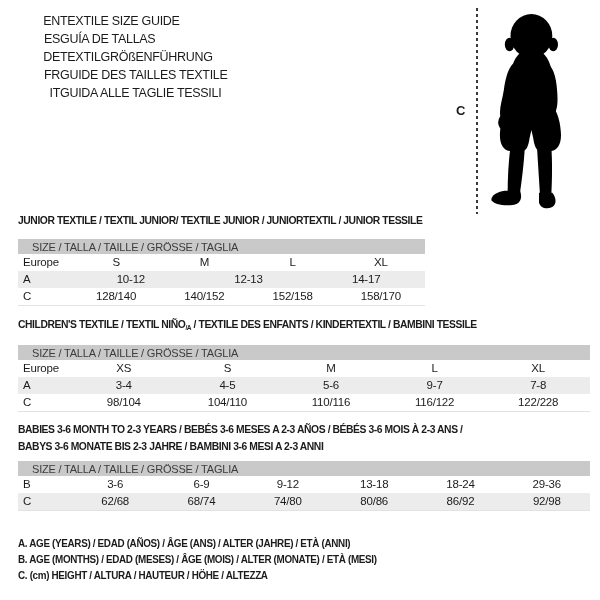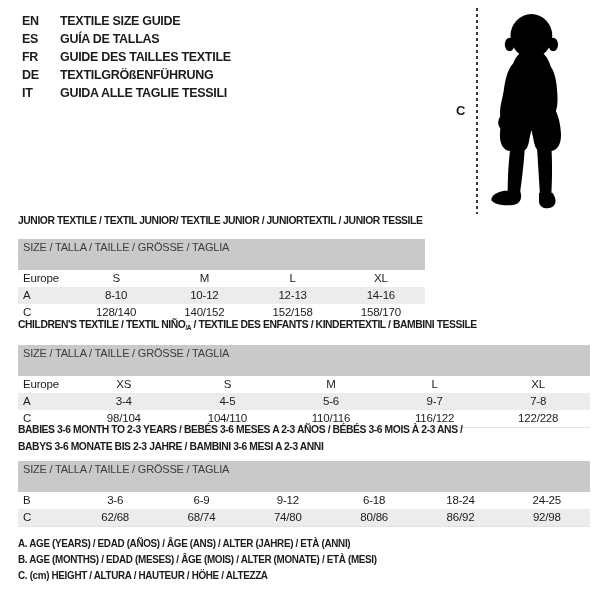--- a/index.html
+++ b/index.html
@@ -9,21 +9,21 @@
     background: #ffffff;
     font-family: "Liberation Sans", "DejaVu Sans", sans-serif;
     color: #1b1b1b;
     overflow: hidden;
   }
 
   
   .lang-block { position: absolute; left: 22px; top: 12px; }
   .lang-row { display: flex; height: 18px; line-height: 18px; }
   .lang-code, .lang-title {
-    font-weight: 700; font-size: 12.5px; letter-spacing: -0.3px; white-space: nowrap;
+    font-weight: 400; font-size: 12.5px; letter-spacing: -0.3px; white-space: nowrap; text-align: right;
   }
   .lang-code { width: 38px; }
 
   
   .figure-area { position: absolute; left: 452px; top: 4px; width: 142px; height: 216px; }
   .dotted-line {
     position: absolute; left: 24px; top: 4px; width: 2px; height: 206px;
     background: repeating-linear-gradient(to bottom, #3a3a3a 0 3px, transparent 3px 6px);
   }
   .c-label {
@@ -37,22 +37,22 @@
     position: absolute; left: 18px;
     font-weight: 700; font-size: 11px; letter-spacing: -0.45px;
     white-space: nowrap; transform: scaleX(0.94); transform-origin: 0 50%;
   }
   .sec-heading sub { font-size: 7px; vertical-align: -2px; }
   .two-line { line-height: 17px; }
 
   
   .size-table { position: absolute; left: 18px; border-bottom: 1px solid #e2e2e2; }
   .size-bar {
-    height: 31px; line-height: 17px; background: #c9c9c9; color: #3c3c3c;
-    font-size: 11px; letter-spacing: -0.2px; padding-left: 5px; white-space: nowrap;
+    height: 15px; line-height: 17px; background: #c9c9c9; color: #3c3c3c;
+    font-size: 11px; letter-spacing: -0.2px; padding-left: 14px; white-space: nowrap;
   }
   .trow { display: flex; height: 17px; line-height: 17px; font-size: 11.5px; letter-spacing: -0.2px; }
   .trow.shaded { background: #ececec; }
   .tlabel { width: 54px; padding-left: 5px; }
   .tcell { flex: 1; text-align: center; }
 
   
   .footnotes { position: absolute; left: 18px; top: 535px; }
   .footnote {
     height: 16px; line-height: 16px;
@@ -66,26 +66,26 @@
 <div class="lang-block">
   <div class="lang-row">
     <span class="lang-code">EN</span>
     <span class="lang-title">TEXTILE SIZE GUIDE</span>
   </div>
   <div class="lang-row">
     <span class="lang-code">ES</span>
     <span class="lang-title">GUÍA DE TALLAS</span>
   </div>
   <div class="lang-row">
+    <span class="lang-code">DE</span>
+    <span class="lang-title">TEXTILGRÖßENFÜHRUNG</span>
+  </div>
+  <div class="lang-row">
     <span class="lang-code">FR</span>
     <span class="lang-title">GUIDE DES TAILLES TEXTILE</span>
-  </div>
-  <div class="lang-row">
-    <span class="lang-code">DE</span>
-    <span class="lang-title">TEXTILGRÖßENFÜHRUNG</span>
   </div>
   <div class="lang-row">
     <span class="lang-code">IT</span>
     <span class="lang-title">GUIDA ALLE TAGLIE TESSILI</span>
   </div>
 </div>
 
 <div class="figure-area">
   <div class="dotted-line"></div>
   <span class="c-label">C</span>
@@ -124,24 +124,23 @@
   <div class="size-bar">SIZE / TALLA / TAILLE / GRÖSSE / TAGLIA</div>
   <div class="trow">
     <span class="tlabel">Europe</span>
     <span class="tcell">S</span>
     <span class="tcell">M</span>
     <span class="tcell">L</span>
     <span class="tcell">XL</span>
   </div>
   <div class="trow shaded">
     <span class="tlabel">A</span>
-    <span class="tcell">8-10</span>
     <span class="tcell">10-12</span>
     <span class="tcell">12-13</span>
-    <span class="tcell">14-16</span>
+    <span class="tcell">14-17</span>
   </div>
   <div class="trow">
     <span class="tlabel">C</span>
     <span class="tcell">128/140</span>
     <span class="tcell">140/152</span>
     <span class="tcell">152/158</span>
     <span class="tcell">158/170</span>
   </div>
 </div>
 
@@ -180,23 +179,23 @@
   <div>BABYS 3-6 MONATE BIS 2-3 JAHRE / BAMBINI 3-6 MESI A 2-3 ANNI</div>
 </div>
 
 <div class="size-table" style="top:461px; width:572px">
   <div class="size-bar">SIZE / TALLA / TAILLE / GRÖSSE / TAGLIA</div>
   <div class="trow">
     <span class="tlabel">B</span>
     <span class="tcell">3-6</span>
     <span class="tcell">6-9</span>
     <span class="tcell">9-12</span>
-    <span class="tcell">6-18</span>
+    <span class="tcell">13-18</span>
     <span class="tcell">18-24</span>
-    <span class="tcell">24-25</span>
+    <span class="tcell">29-36</span>
   </div>
   <div class="trow shaded">
     <span class="tlabel">C</span>
     <span class="tcell">62/68</span>
     <span class="tcell">68/74</span>
     <span class="tcell">74/80</span>
     <span class="tcell">80/86</span>
     <span class="tcell">86/92</span>
     <span class="tcell">92/98</span>
   </div>

